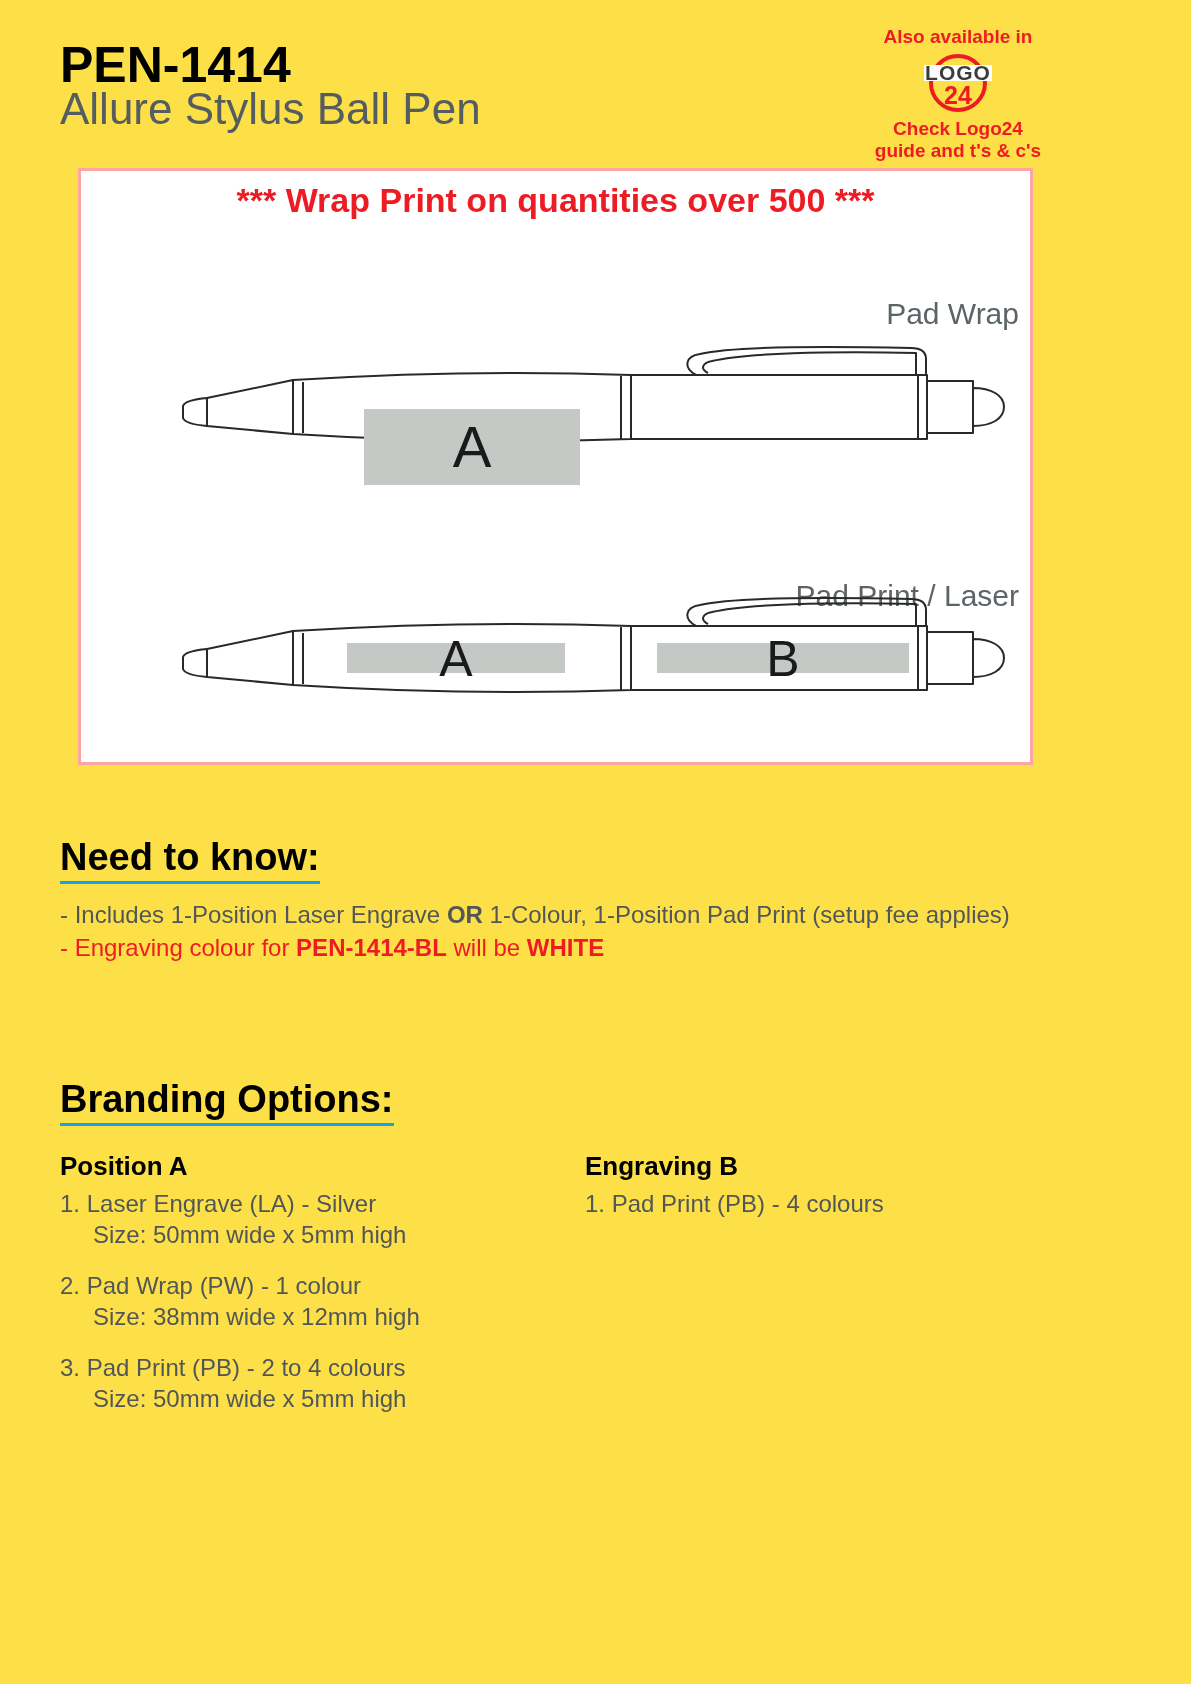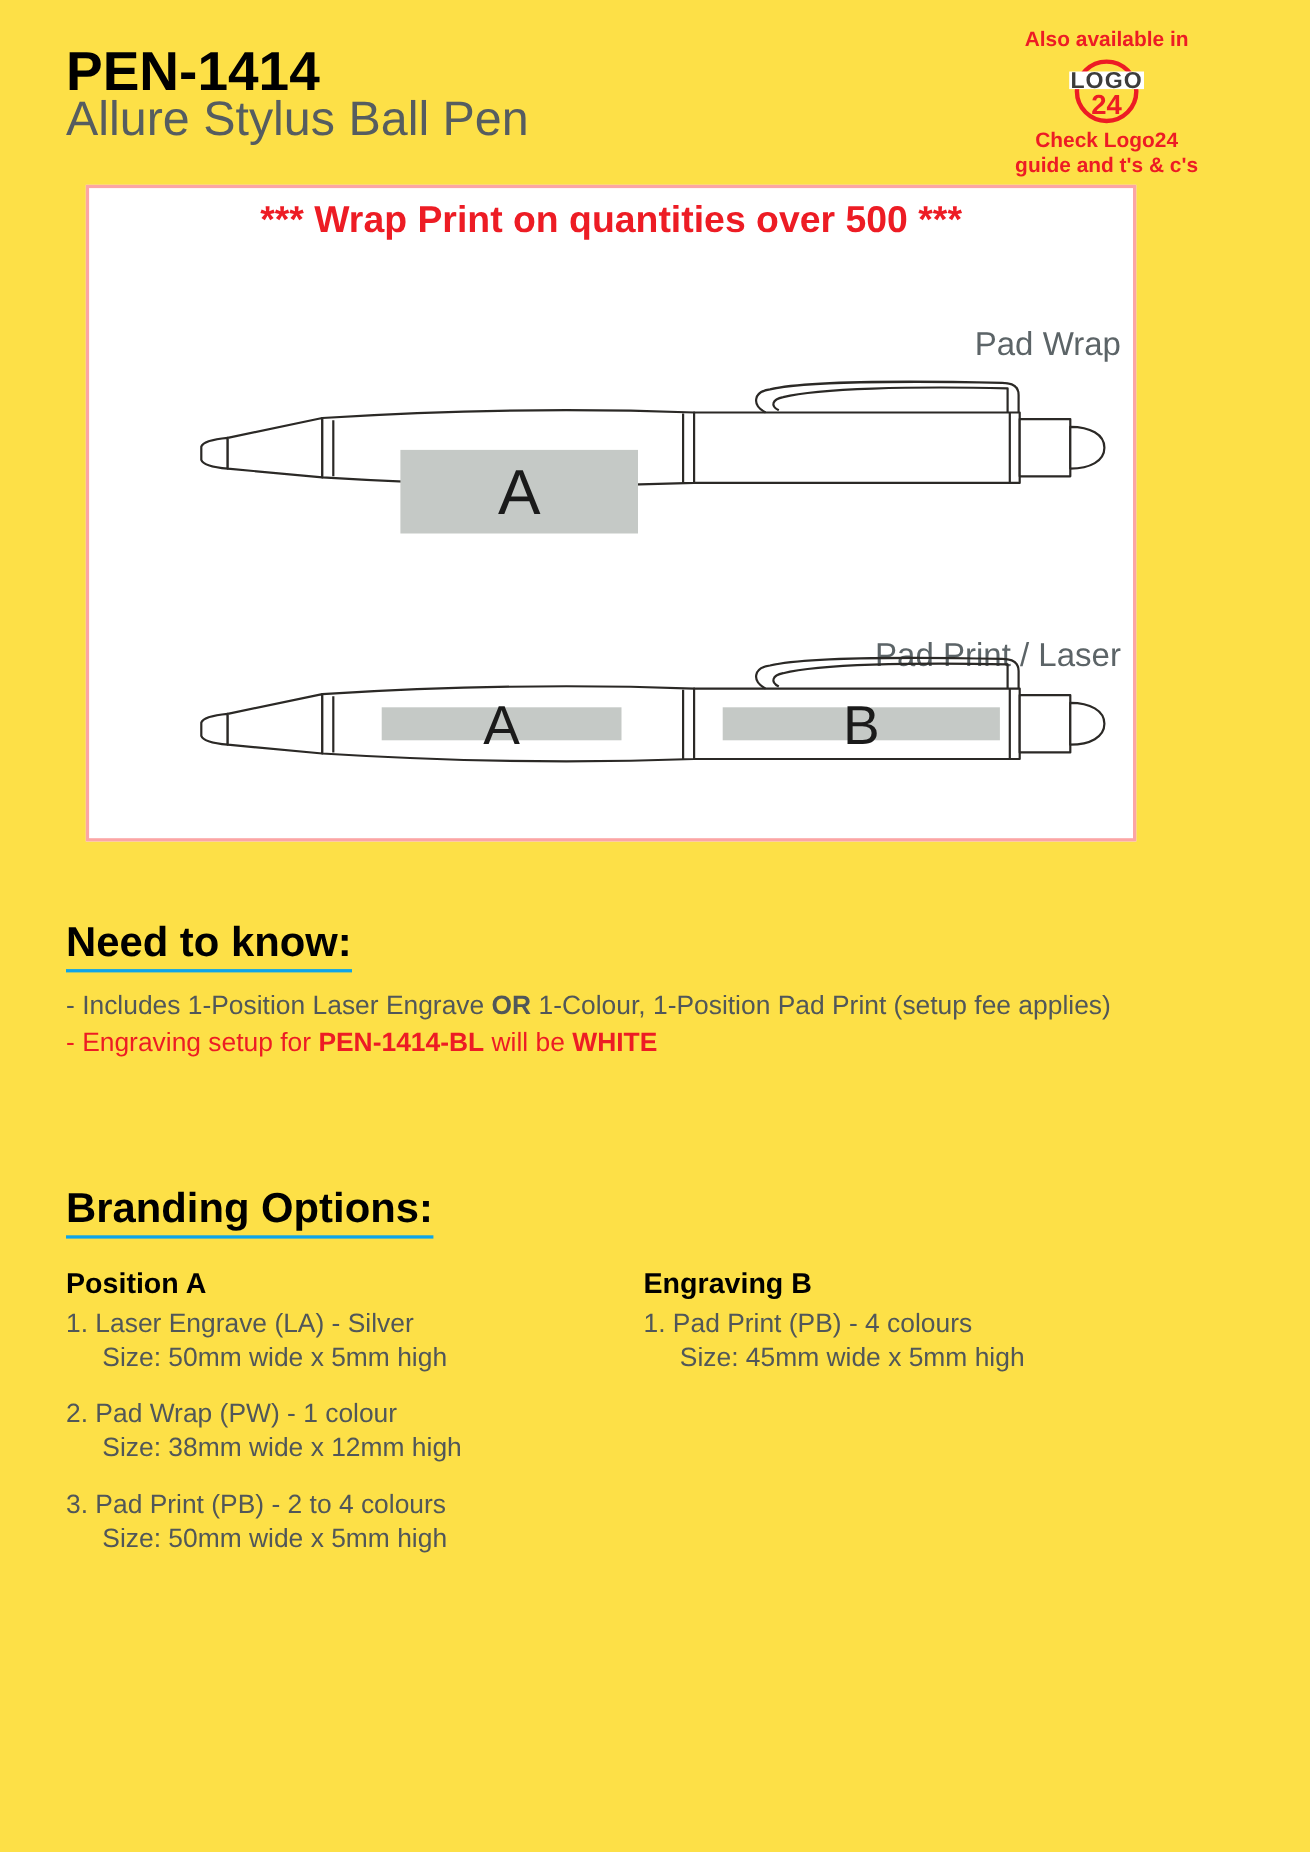--- a/index.html
+++ b/index.html
@@ -3,21 +3,21 @@
 <meta charset="utf-8">
 <style>
   html,body{margin:0;padding:0;background:#fff;}
   .page{position:relative;width:1191px;height:1684px;background:#fde047;
         font-family:"Liberation Sans",sans-serif;overflow:hidden;}
 
   
   .product-code{position:absolute;left:60px;top:36px;font-size:50px;font-weight:bold;color:#000;}
   .product-title{position:absolute;left:60px;top:84px;font-size:44px;font-weight:normal;color:#565d60;}
 
-  .logo-block{position:absolute;left:904px;top:26px;width:204px;text-align:center;color:#ed1c24;}
+  .logo-block{position:absolute;left:856px;top:26px;width:204px;text-align:center;color:#ed1c24;}
   .logo-line{font-size:19px;font-weight:bold;line-height:22px;}
   .logo-mark{display:block;margin:4px auto 2px auto;}
   .logo-circle{fill:none;stroke:#ed1c24;stroke-width:4px;}
   .logo-word{font-size:21px;font-weight:bold;fill:#3c3c3b;text-anchor:middle;letter-spacing:1px;
              font-family:"Liberation Sans",sans-serif;}
   .logo-number{font-size:25px;font-weight:bold;fill:#ed1c24;text-anchor:middle;
              font-family:"Liberation Sans",sans-serif;}
 
   
   .diagram-box{position:absolute;left:78px;top:168px;width:949px;height:591px;
@@ -119,21 +119,21 @@
       <rect class="pad" x="178" y="47" width="218" height="30"></rect>
       <rect class="pad" x="488" y="47" width="252" height="30"></rect>
       <text class="pos-letter" x="287" y="80">A</text>
       <text class="pos-letter" x="614" y="80">B</text>
     </svg>
   </div>
 
   <section class="need-know">
     <h3 class="sec-heading"><span class="underlined">Need to know:</span></h3>
     <p class="nk-line nk-gray"><span>- Includes 1-Position Laser Engrave </span><span class="emph-or">OR</span><span> 1-Colour, 1-Position Pad Print (setup fee applies)</span></p>
-    <p class="nk-line nk-red"><span>- Engraving setup for </span><span class="emph-bold">PEN-1414-BL</span><span> will be </span><span class="emph-bold">WHITE</span></p>
+    <p class="nk-line nk-red"><span>- Engraving colour for </span><span class="emph-bold">PEN-1414-BL</span><span> will be </span><span class="emph-bold">WHITE</span></p>
   </section>
 
   <section class="branding">
     <h3 class="sec-heading"><span class="underlined">Branding Options:</span></h3>
     <div class="cols">
 
       <div class="col-a">
         <h4 class="pos-title">Position A</h4>
         <div class="brand-item">
           <p>1. Laser Engrave (LA) - Silver</p>
@@ -146,20 +146,19 @@
         <div class="brand-item">
           <p>3. Pad Print (PB) - 2 to 4 colours</p>
           <p class="indent">Size: 50mm wide x 5mm high</p>
         </div>
       </div>
 
       <div class="col-b">
         <h4 class="pos-title">Engraving B</h4>
         <div class="brand-item">
           <p>1. Pad Print (PB) - 4 colours</p>
-          <p class="indent">Size: 45mm wide x 5mm high</p>
         </div>
       </div>
 
     </div>
   </section>
 
 </div>
 
 </body></html>

